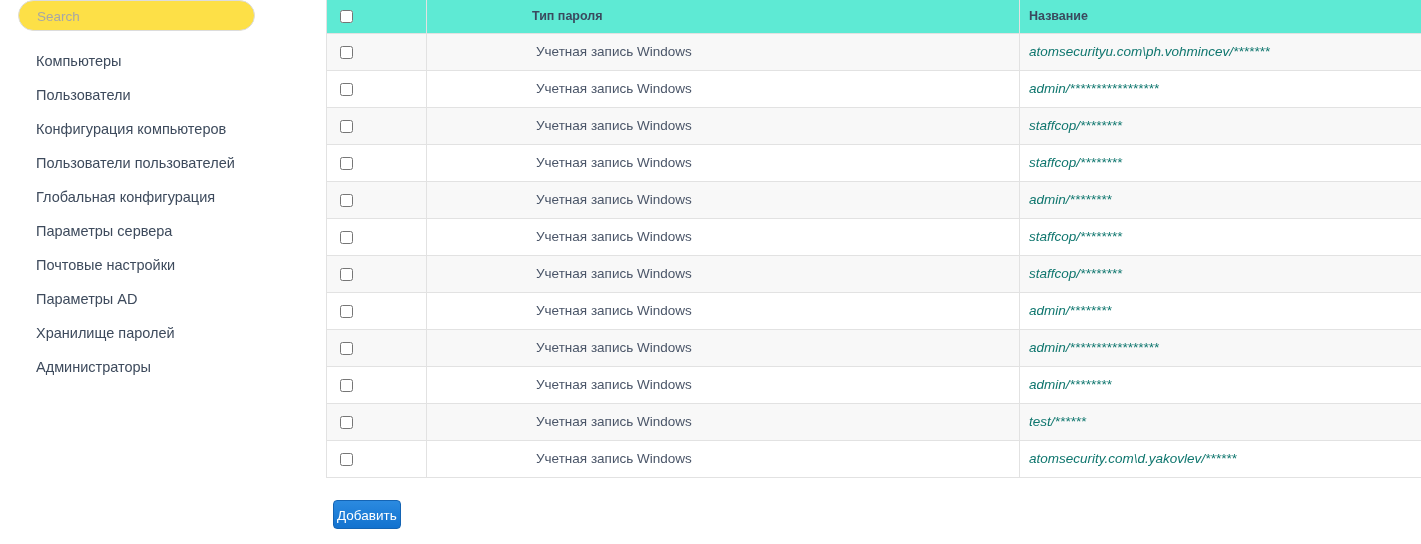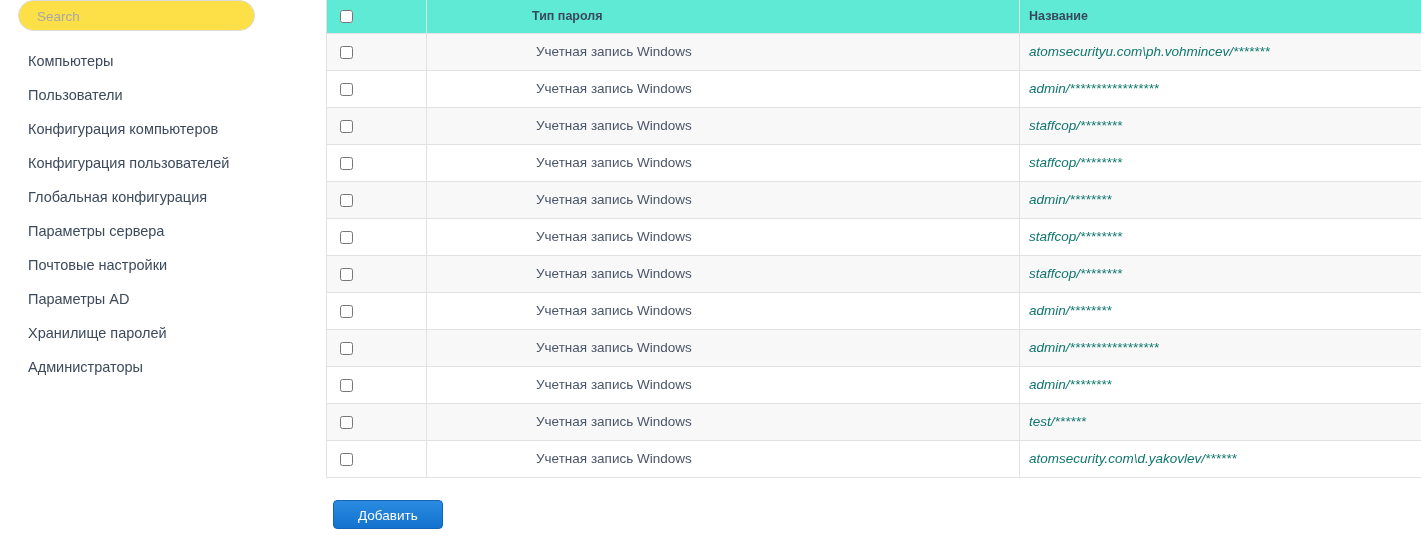--- a/index.html
+++ b/index.html
@@ -48,21 +48,21 @@
     color: #555c66;
     outline: none;
   }
   .search-input::placeholder {
     color: #a7a7a7;
     font-size: 13.5px;
   }
 
   .nav {
     position: absolute;
-    left: 4px;
+    left: 12px;
     top: 44px;
     width: 320px;
     padding-left: 24px;
   }
   .nav-item {
     display: block;
     height: 34px;
     line-height: 34px;
     padding-left: 0px;
     font-size: 14.5px;
@@ -127,21 +127,21 @@
   }
 
   
   .btn-row {
     position: absolute;
     left: 333px;
     top: 500px;
   }
   .btn-add {
     display: inline-block;
-    padding: 0 24px;
+    padding: 0 3px;
     height: 29px;
     line-height: 29px;
     border: 1px solid #1464b4;
     border-radius: 4px;
     background: linear-gradient(to bottom, #2b8ae0 0%, #1272cf 100%);
     color: #ffffff;
     font-size: 13.5px;
     font-family: "Liberation Sans", sans-serif;
     cursor: pointer;
     text-align: center;
@@ -155,21 +155,21 @@
   <div class="sidebar">
 
     <div class="search-wrap">
       <input class="search-input" type="text" placeholder="Search" style="">
     </div>
 
     <nav class="nav">
       <a class="nav-item">Компьютеры</a>
       <a class="nav-item">Пользователи</a>
       <a class="nav-item">Конфигурация компьютеров</a>
-      <a class="nav-item">Конфигурация пользователей</a>
+      <a class="nav-item">Пользователи пользователей</a>
       <a class="nav-item">Глобальная конфигурация</a>
       <a class="nav-item">Параметры сервера</a>
       <a class="nav-item">Почтовые настройки</a>
       <a class="nav-item">Параметры AD</a>
       <a class="nav-item">Хранилище паролей</a>
       <a class="nav-item">Администраторы</a>
     </nav>
   </div>
 
   <div class="table-area">

